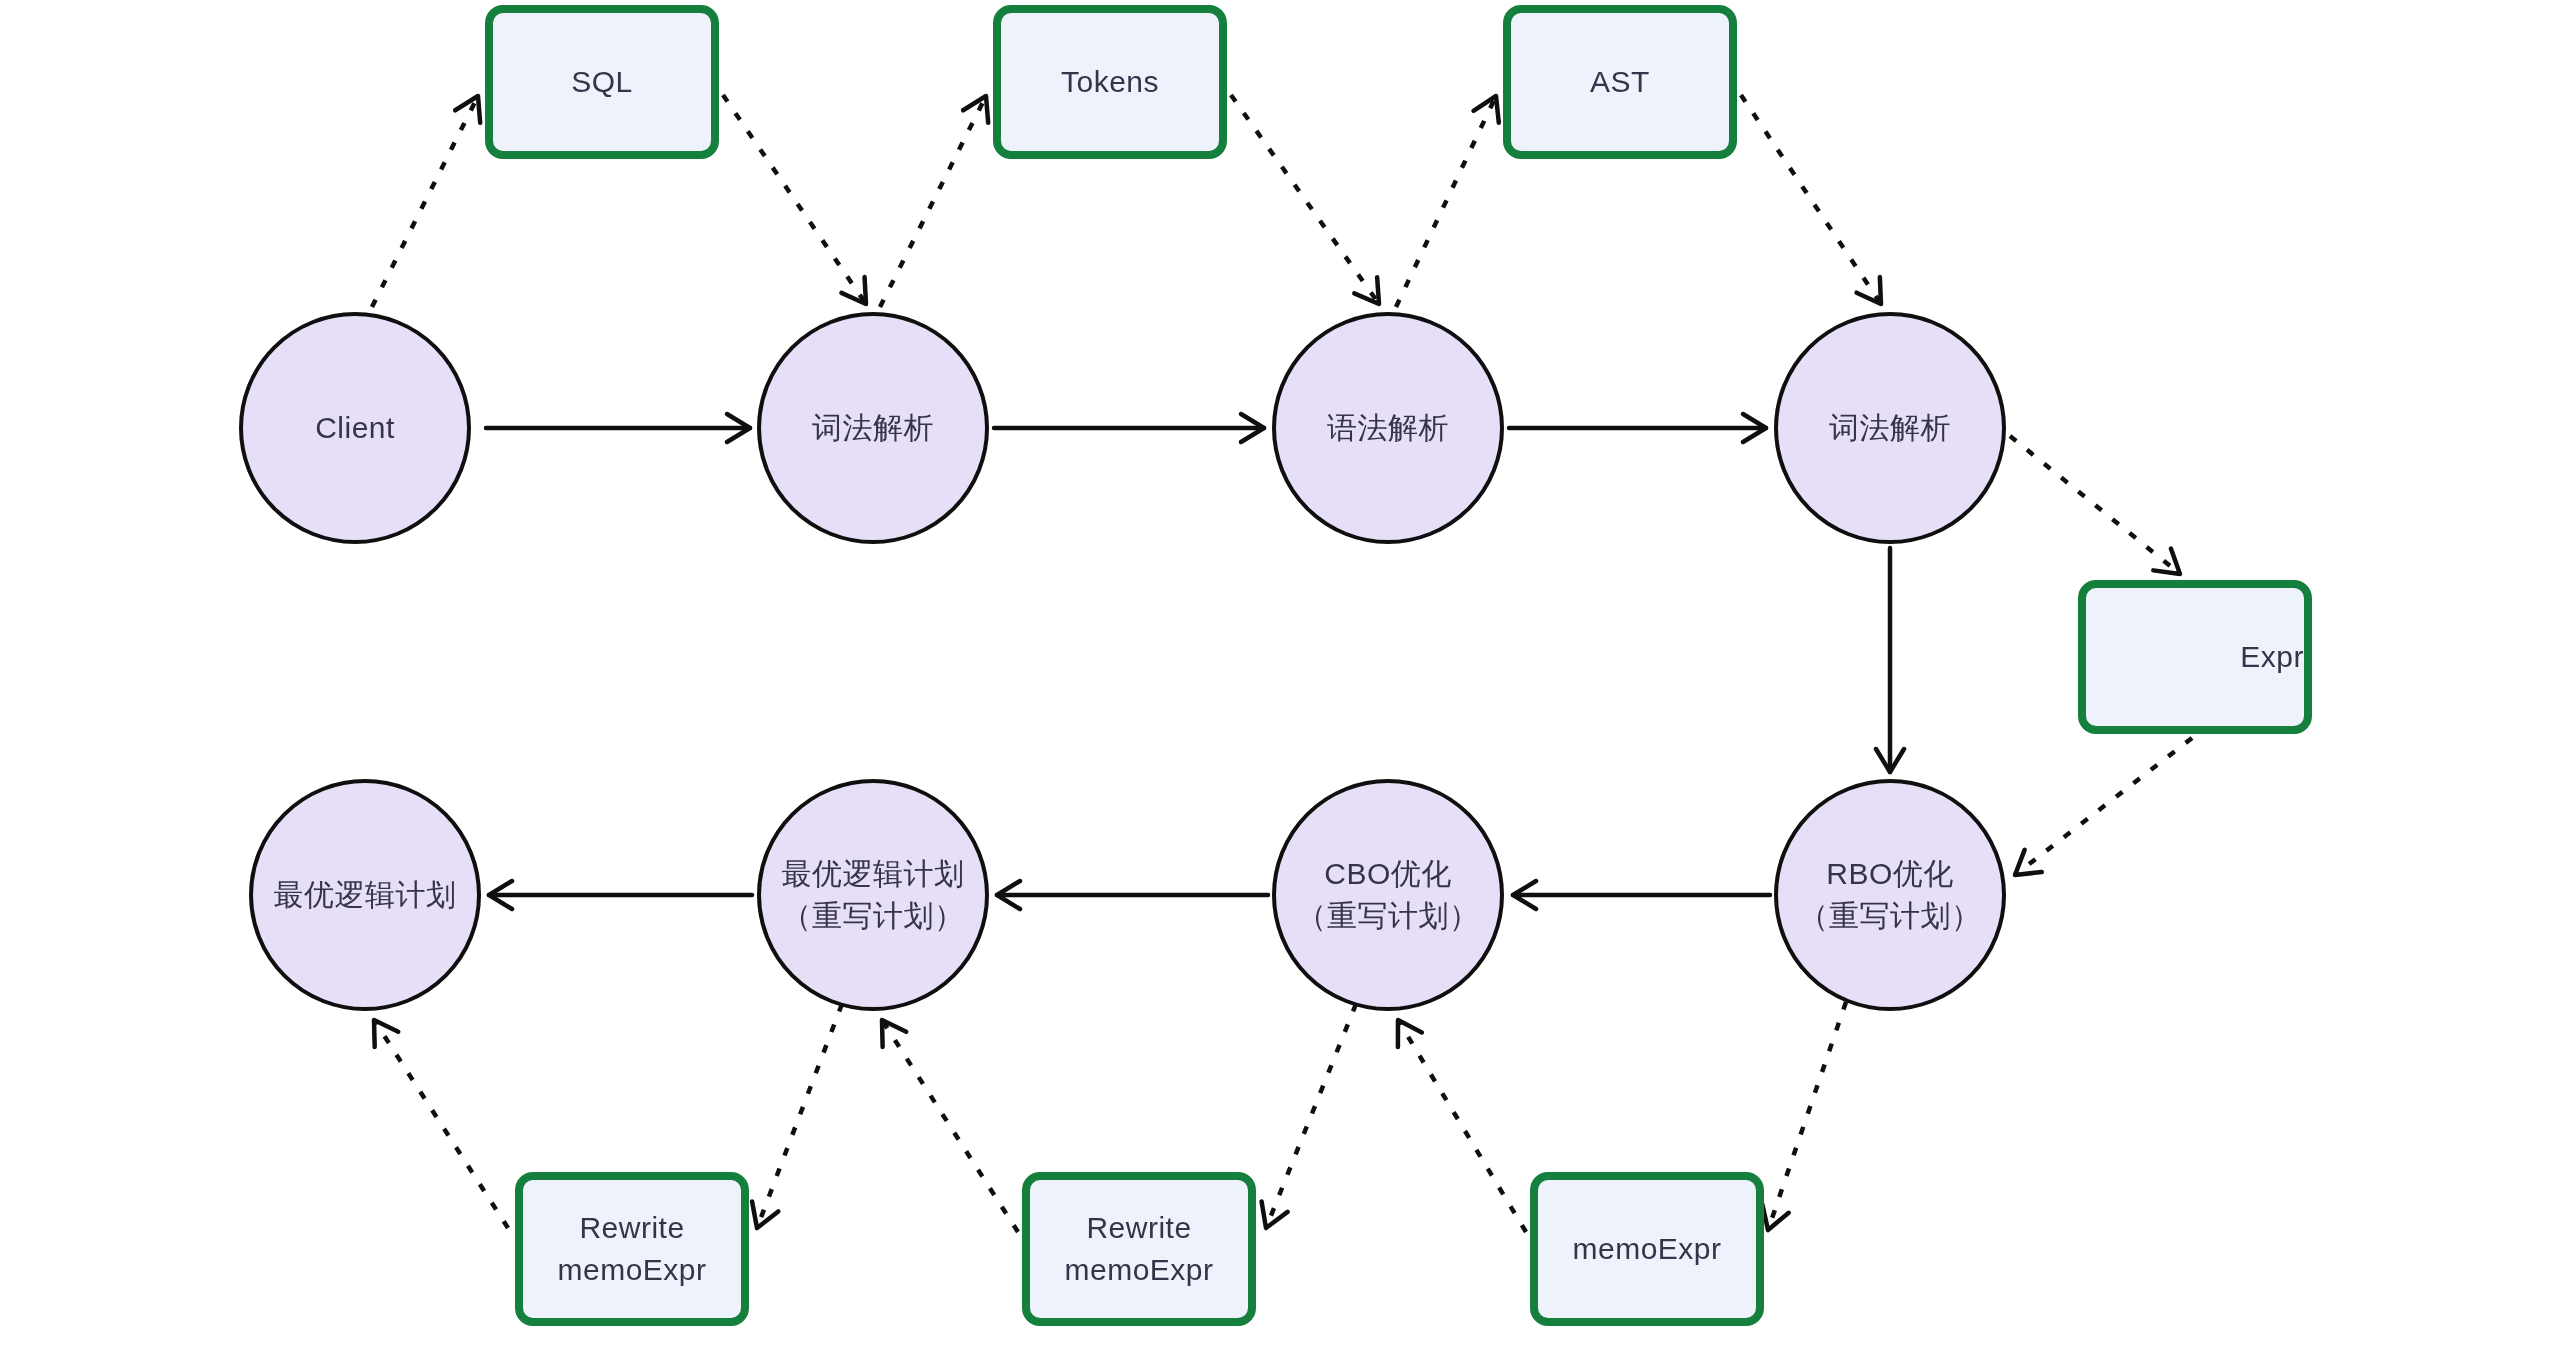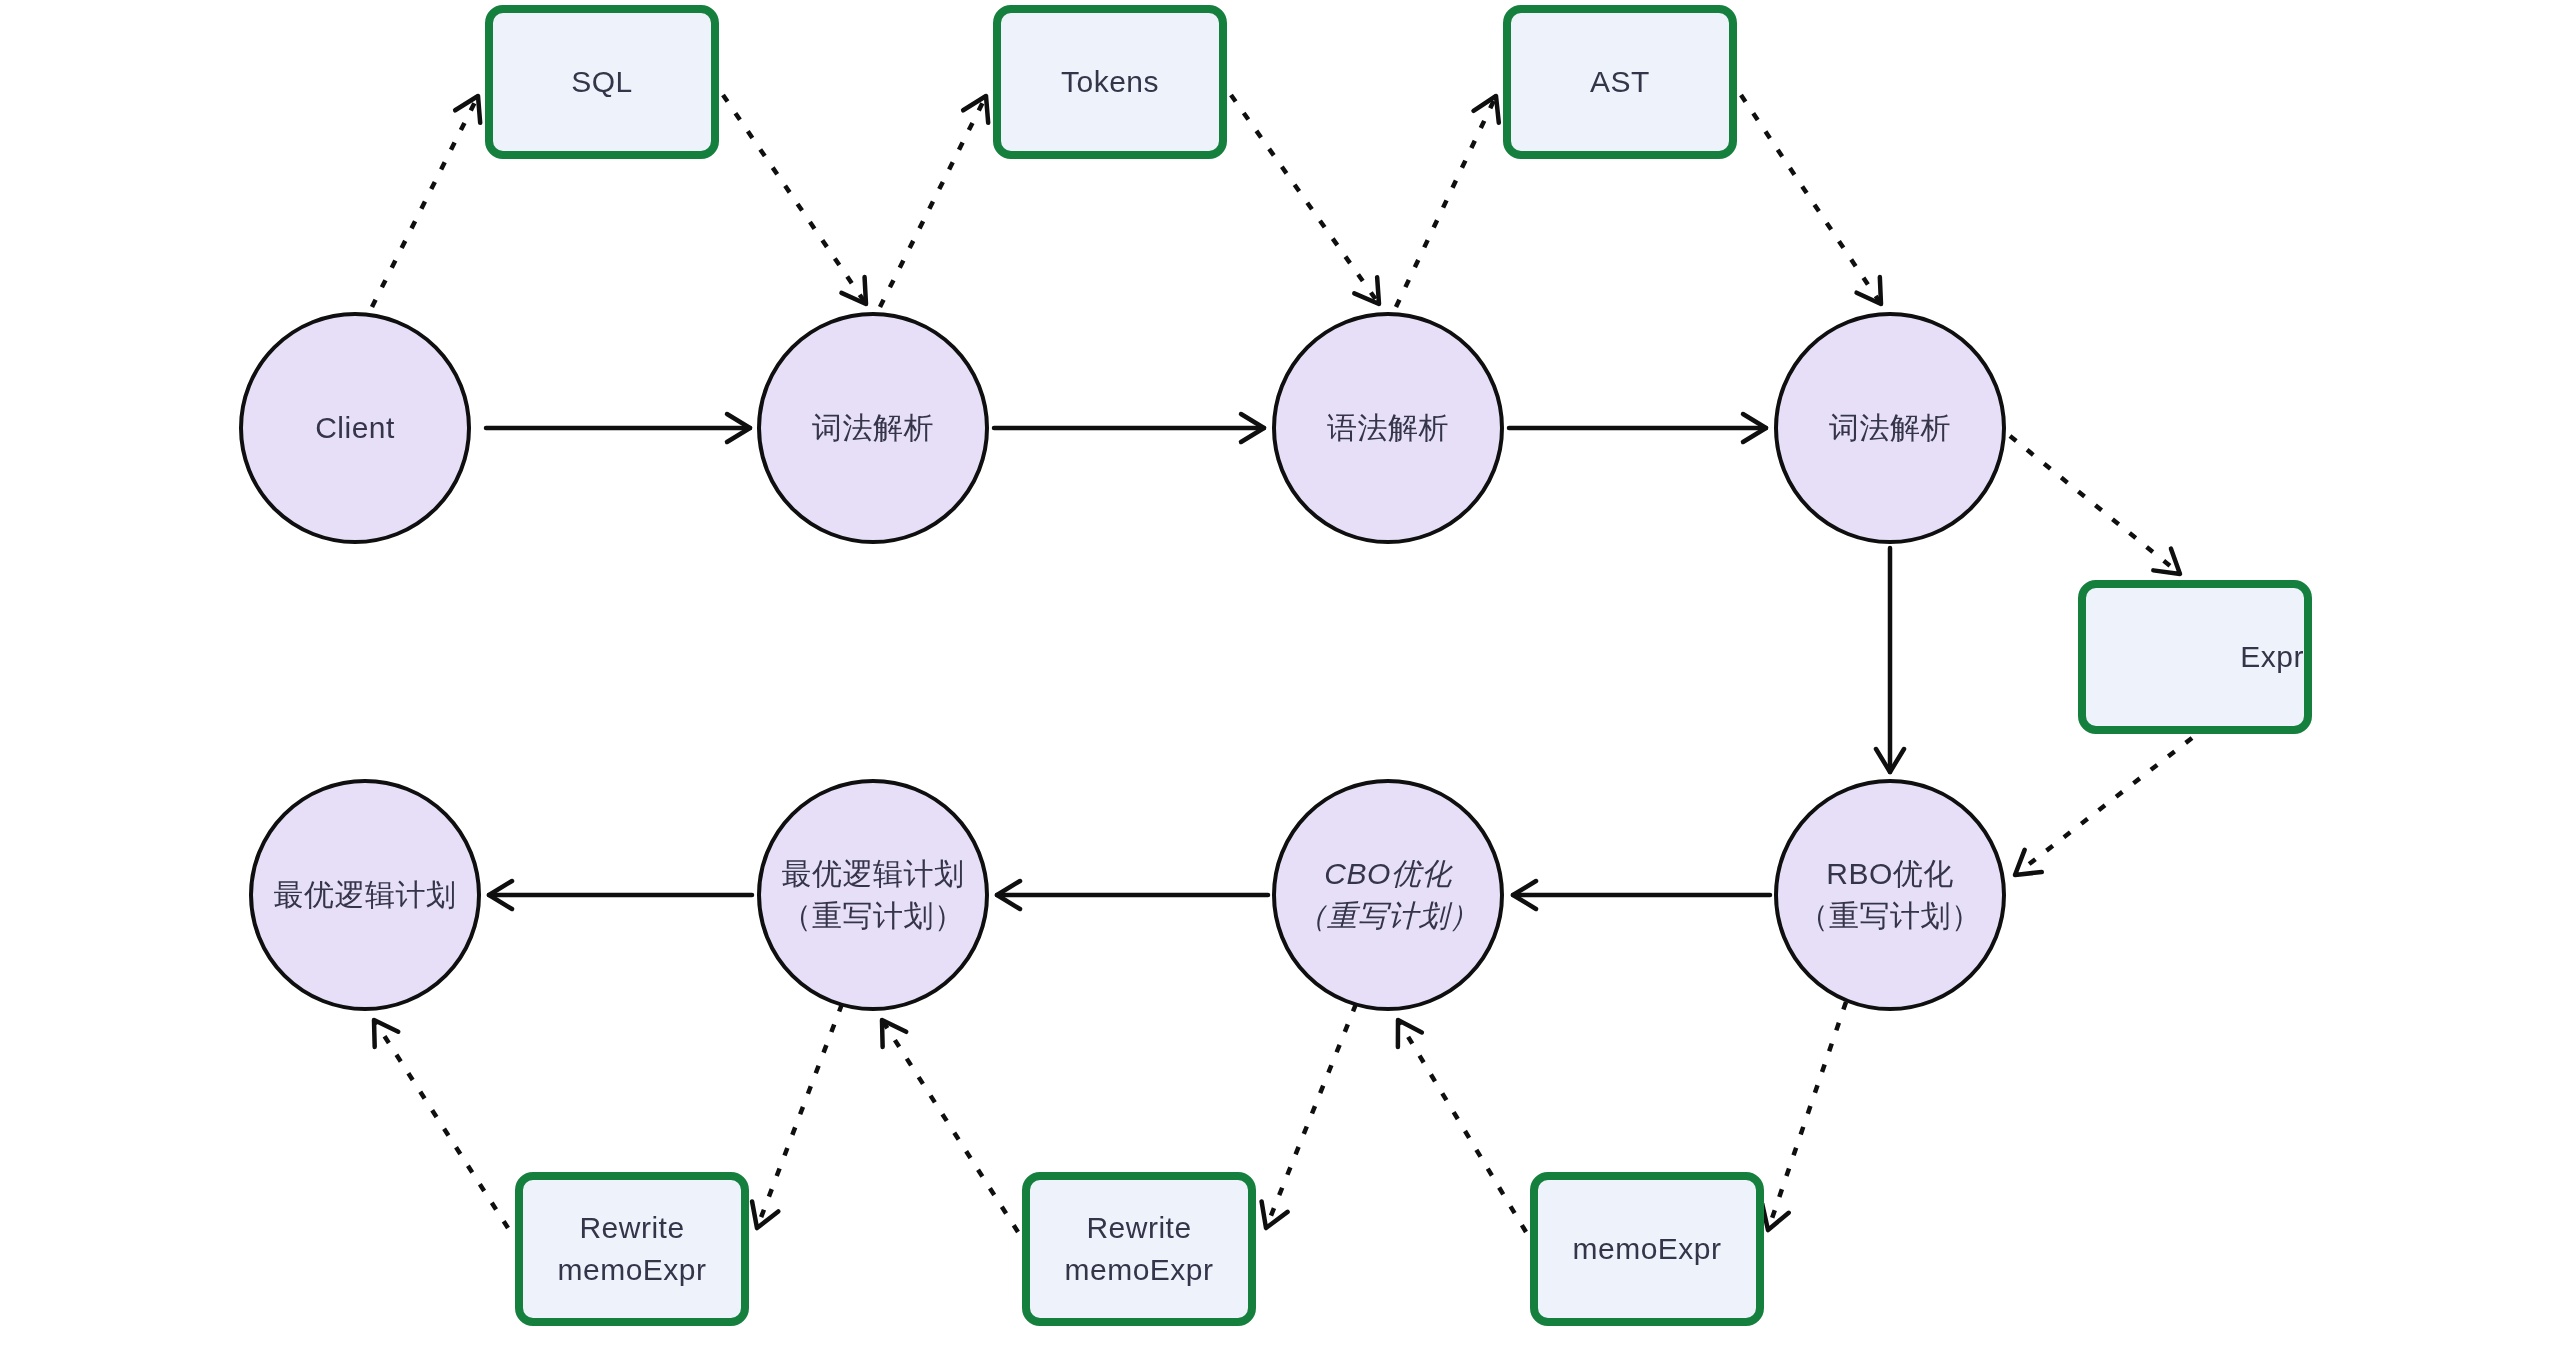--- a/index.html
+++ b/index.html
@@ -109,21 +109,21 @@
     <span class="node-label">词法解析</span>
   </div>
 
   <div class="node node-circle" style="left:249px; top:779px;">
     <span class="node-label">最优逻辑计划</span>
   </div>
   <div class="node node-circle" style="left:757px; top:779px;">
     <span class="node-label">最优逻辑计划
 （重写计划）</span>
   </div>
-  <div class="node node-circle" style="left:1272px; top:779px;font-style:italic;">
+  <div class="node node-circle" style="left:1272px; top:779px;">
     <span class="node-label">CBO优化
 （重写计划）</span>
   </div>
   <div class="node node-circle" style="left:1774px; top:779px;">
     <span class="node-label">RBO优化
 （重写计划）</span>
   </div>
 
   <div class="node node-rect" style="left:485px; top:5px;">
     <span class="node-label">SQL</span>

